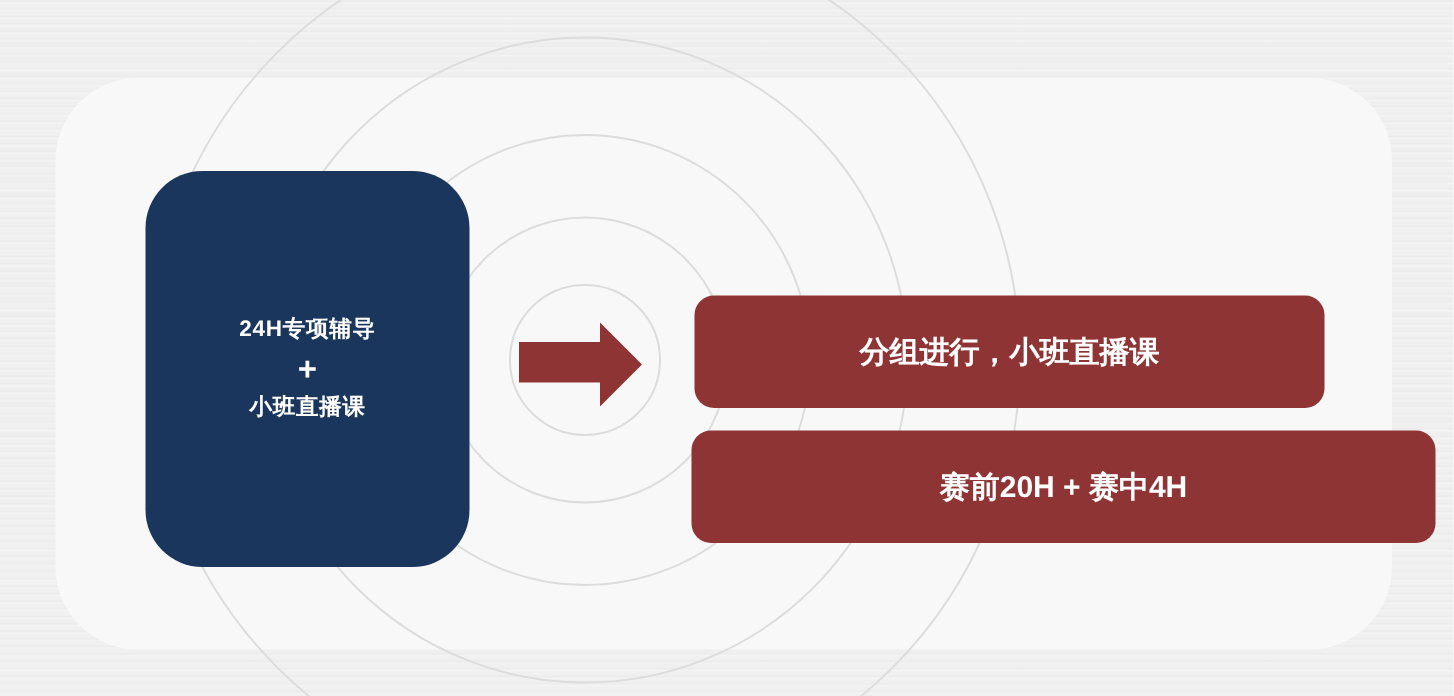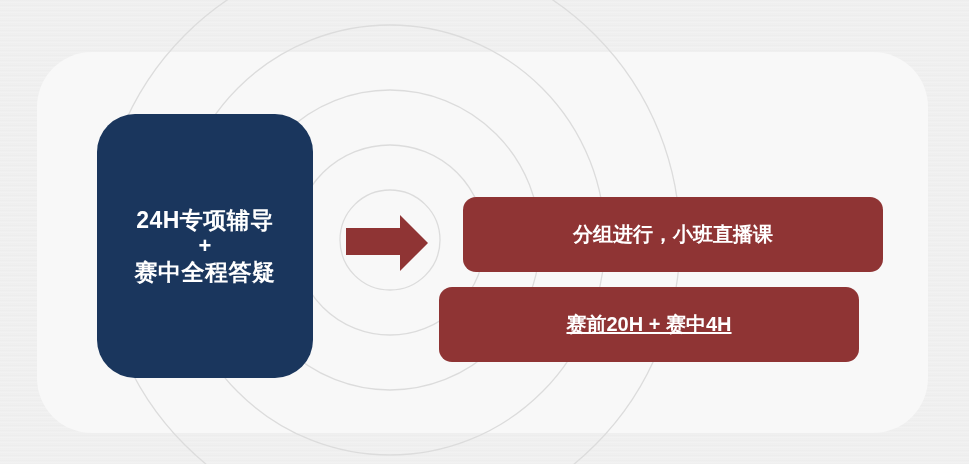--- a/index.html
+++ b/index.html
@@ -12,50 +12,50 @@
     position:absolute; left:37px; top:52px; width:891px; height:381px;
     background:#f8f8f8; border-radius:55px; overflow:hidden;
   }
   .rings { position:absolute; left:0; top:0; width:969px; height:464px; pointer-events:none; }
   .left-box {
     position:absolute; left:97px; top:114px; width:216px; height:264px;
     background:#1a365d; border-radius:38px;
     display:flex; flex-direction:column; align-items:center; justify-content:center;
     color:#fff; font-weight:bold; text-align:center;
   }
-  .left-box .line { font-size:23px; line-height:30px; letter-spacing:0.5px; }
+  .left-box .line { font-size:15px; line-height:30px; letter-spacing:0.5px; }
   .left-box .plus { font-size:22px; line-height:22px; }
   .arrow { position:absolute; left:346px; top:215px; width:82px; height:56px; }
   .rbox {
     position:absolute; background:#8f3434; border-radius:13px;
     display:flex; align-items:center; justify-content:center;
     color:#fff; font-weight:bold; font-size:20px;margin-top:35px;
   }
   .rbox1 { left:463px; top:162px; width:420px; height:75px; }
-  .rbox2 { left:439px; top:252px; width:420px; height:75px;text-decoration:underline; }
+  .rbox2 { left:461px; top:252px; width:496px; height:75px; }
 </style>
 </head>
 <body>
 
 <div class="panel"></div>
 
 <svg class="rings" viewBox="0 0 969 464">
   <g fill="none" stroke="#dcdcdc" stroke-width="1.3">
     <circle cx="390" cy="240" r="50"></circle>
     <circle cx="390" cy="240" r="95"></circle>
     <circle cx="390" cy="240" r="150"></circle>
     <circle cx="390" cy="240" r="215"></circle>
     <circle cx="390" cy="240" r="290"></circle>
   </g>
 </svg>
 
 <div class="left-box">
   <div class="line">24H专项辅导</div>
   <div class="plus">+</div>
-  <div class="line">赛中全程答疑</div>
+  <div class="line">小班直播课</div>
 </div>
 
 <svg class="arrow" viewBox="0 0 82 56">
   <polygon points="0,13 54,13 54,0 82,28 54,56 54,40 0,40" fill="#8f3434"></polygon>
 </svg>
 
 <div class="rbox rbox1">
   <span>分组进行，小班直播课</span>
 </div>
 <div class="rbox rbox2">

